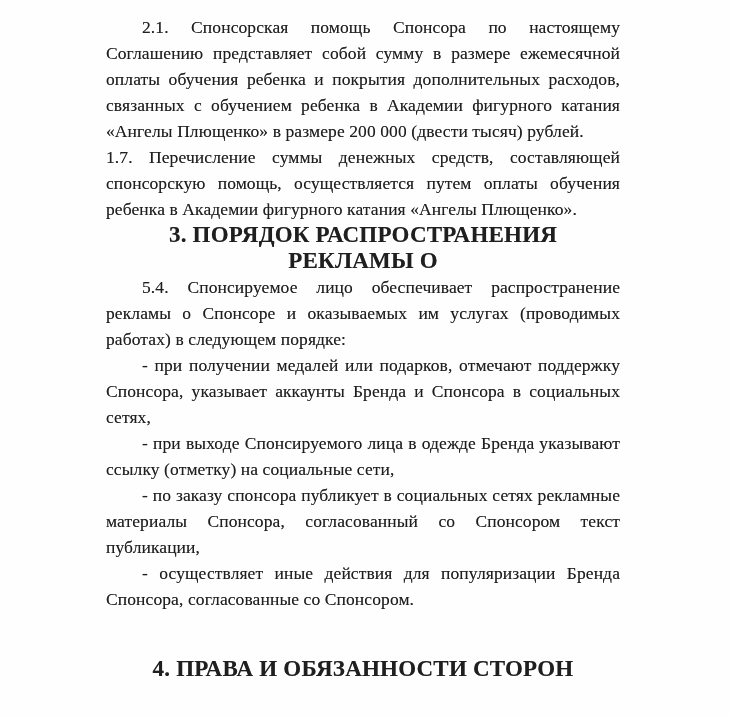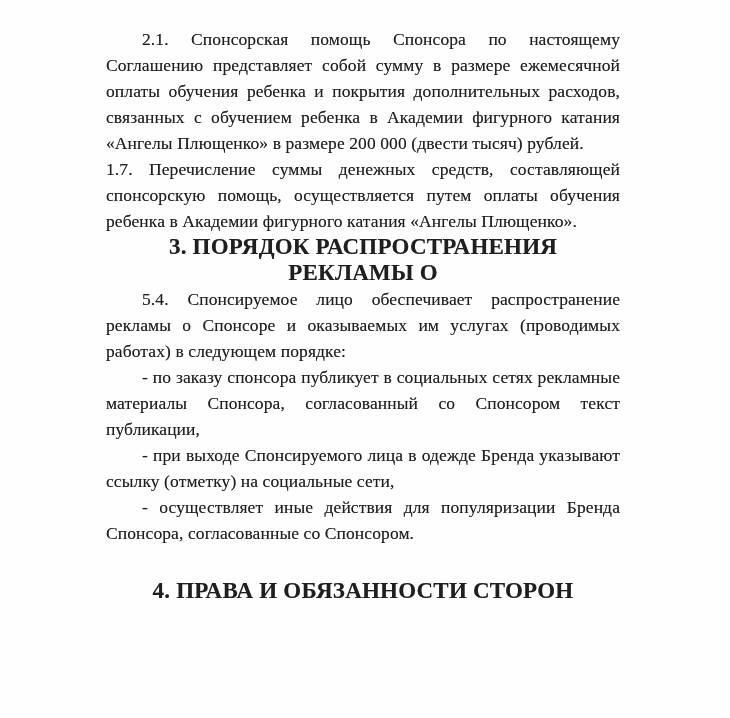--- a/index.html
+++ b/index.html
@@ -9,21 +9,21 @@
   }
   .page {
     position: relative;
     width: 730px;
     height: 718px;
     background: #fefefe;
     overflow: hidden;
     font-family: "Liberation Serif", "DejaVu Serif", serif;
     color: #1f1f1f;
     box-sizing: border-box;
-    padding: 26px 110px 16px 106px;
+    padding: 14px 110px 16px 106px;
   }
   .page p {
     margin: 0;
     font-size: 17.5px;
     line-height: 26px;
     text-align: justify;
     letter-spacing: 0.1px;
   }
   .indent { text-indent: 36px; }
   .clause-2-2 {
@@ -35,43 +35,44 @@
     line-height: 26px;
     font-weight: bold;
     text-align: center;
     letter-spacing: 0.2px;
   }
   .clause-3-1 { margin-top: 2px; }
   .bullet-1 { margin-top: 10px; }
   .bullet-2 { margin-top: 6px; }
   .bullet-3 { margin-top: 8px; }
   .bullet-4 { margin-top: 6px; font-family: Liberation Serif, serif; }
-  .section-4-heading { margin-top: 32px; }
+  .section-4-heading { margin-top: 44px; }
   
   .page .txt-soft {
     text-shadow: 0 0 0.4px rgba(40,40,40,0.55);
   }
 </style>
 </head>
 <body>
 
 <div class="page">
 
   <p class="indent txt-soft">2.1. Спонсорская помощь Спонсора по настоящему Соглашению представляет собой сумму в размере ежемесячной оплаты обучения ребенка и покрытия дополнительных расходов, связанных с обучением ребенка в Академии фигурного катания «Ангелы Плющенко» в размере 200 000 (двести тысяч) рублей.</p>
 
   <p class="clause-2-2 txt-soft">1.7. Перечисление суммы денежных средств, составляющей спонсорскую помощь, осуществляется путем оплаты обучения ребенка в Академии фигурного катания «Ангелы Плющенко».</p>
 
   <div class="heading txt-soft">
     <div>3. ПОРЯДОК РАСПРОСТРАНЕНИЯ РЕКЛАМЫ О</div>
   </div>
 
   <p class="indent clause-3-1 txt-soft">5.4. Спонсируемое лицо обеспечивает распространение рекламы о Спонсоре и оказываемых им услугах (проводимых работах) в следующем порядке:</p>
 
+  <p class="indent bullet-1 txt-soft">- при получении медалей или подарков, отмечают поддержку Спонсора, указывает аккаунты Бренда и Спонсора в социальных сетях,</p>
+
+  <p class="indent bullet-2 txt-soft">- при выходе Спонсируемого лица в одежде Бренда указывают ссылку (отметку) на социальные сети,</p>
 
   <p class="indent bullet-3 txt-soft">- по заказу спонсора публикует в социальных сетях рекламные материалы Спонсора, согласованный со Спонсором текст публикации,</p>
-
-  <p class="indent bullet-2 txt-soft">- при выходе Спонсируемого лица в одежде Бренда указывают ссылку (отметку) на социальные сети,</p>
 
   <p class="indent bullet-4 txt-soft">- осуществляет иные действия для популяризации Бренда Спонсора, согласованные со Спонсором.</p>
 
   <div class="heading section-4-heading txt-soft">4. ПРАВА И ОБЯЗАННОСТИ СТОРОН</div>
 
 </div>
 
 </body></html>

